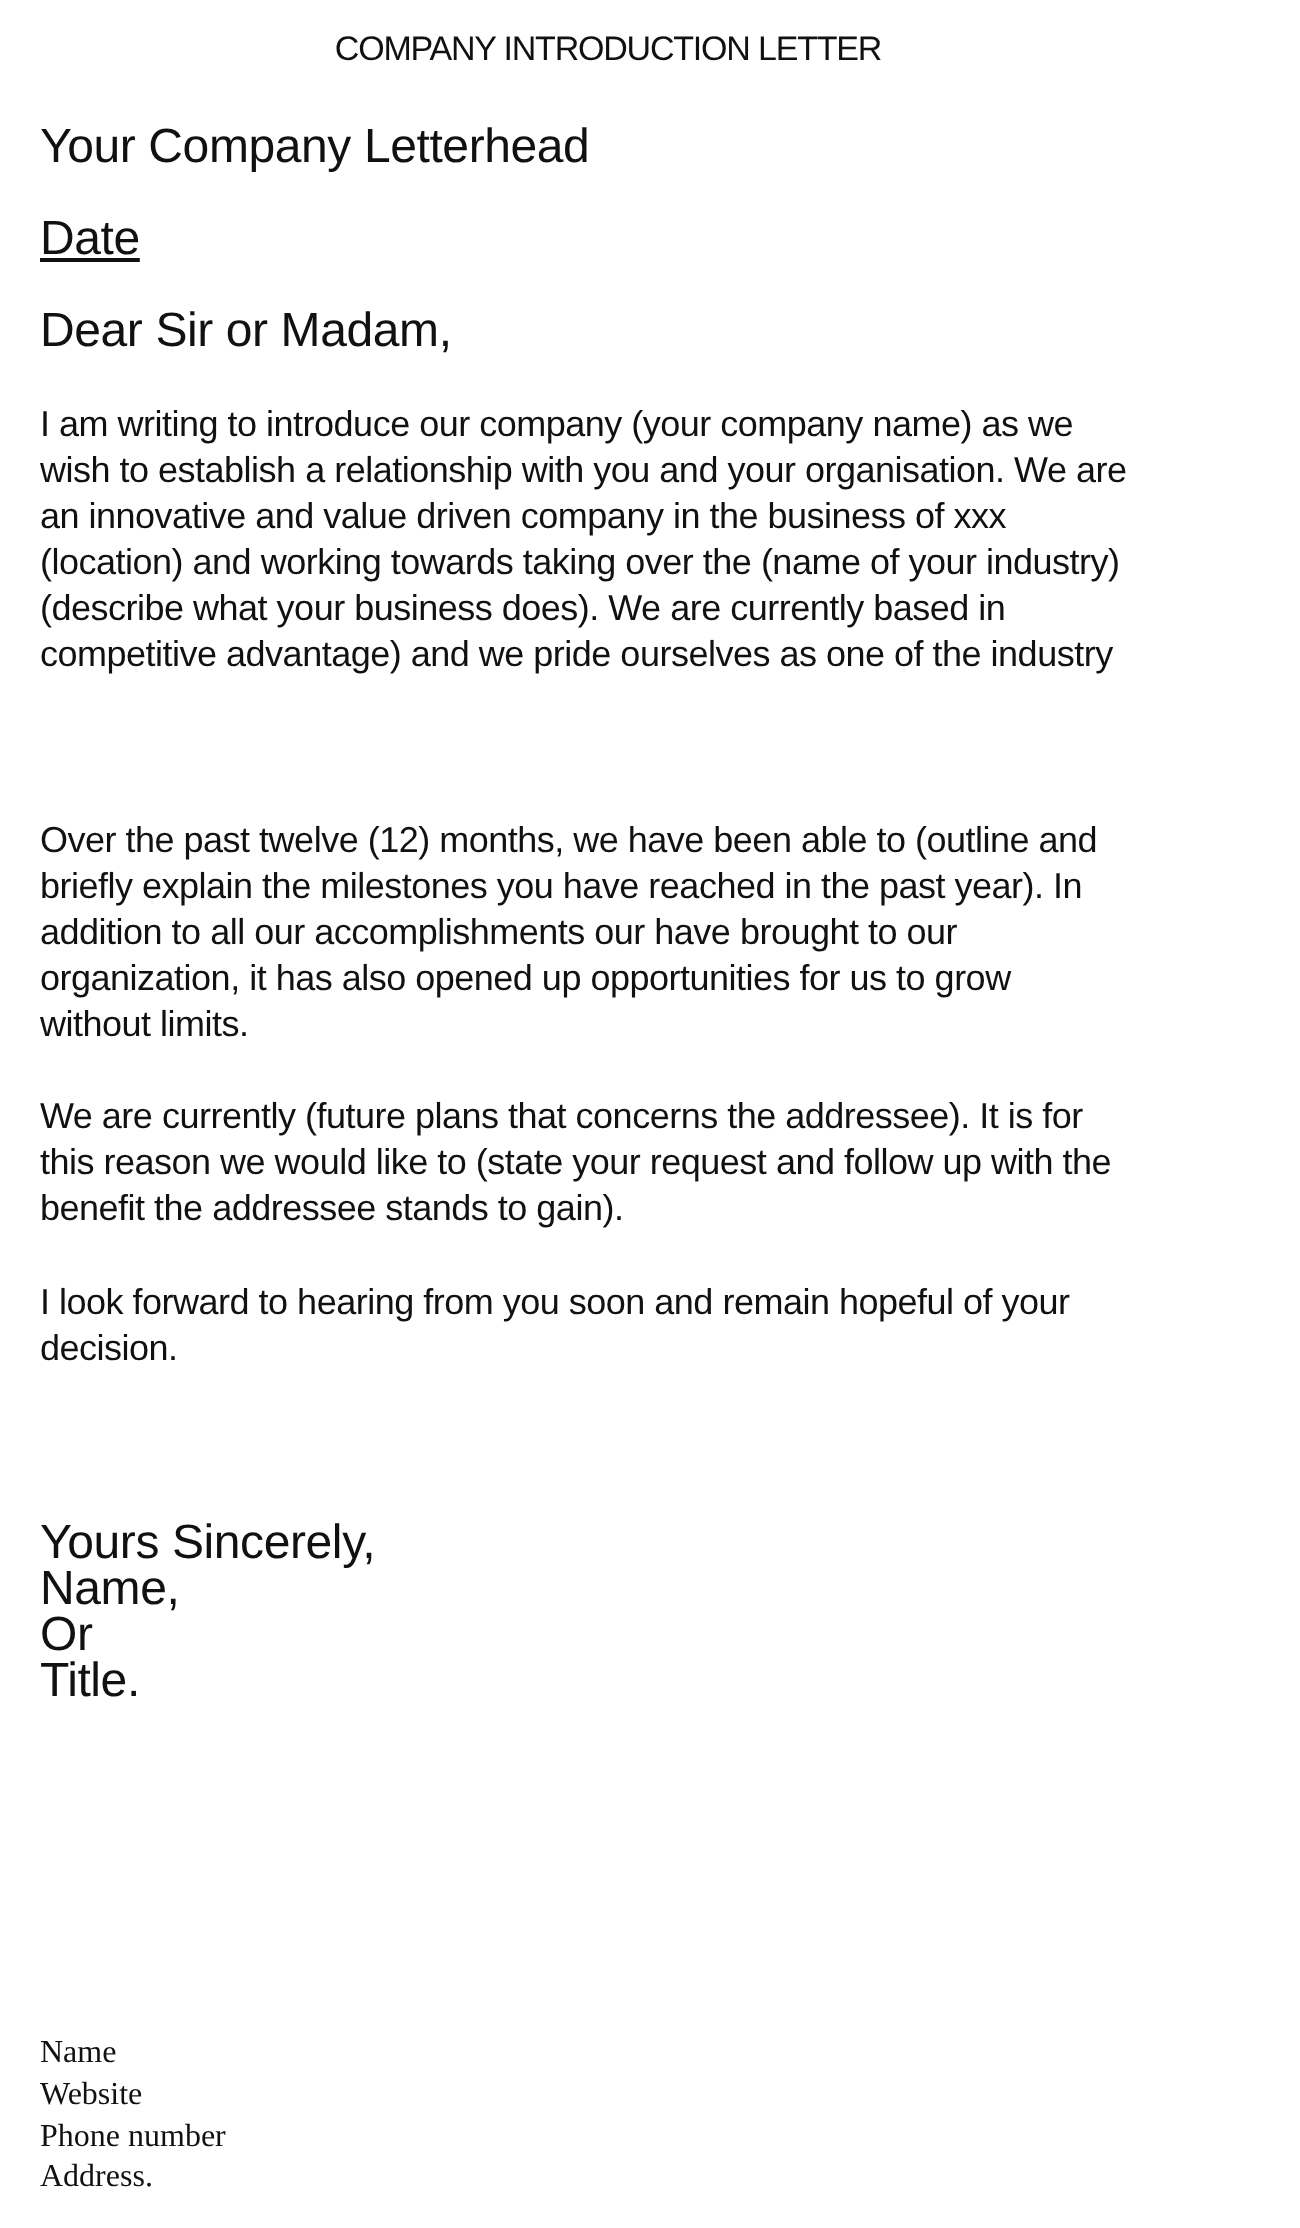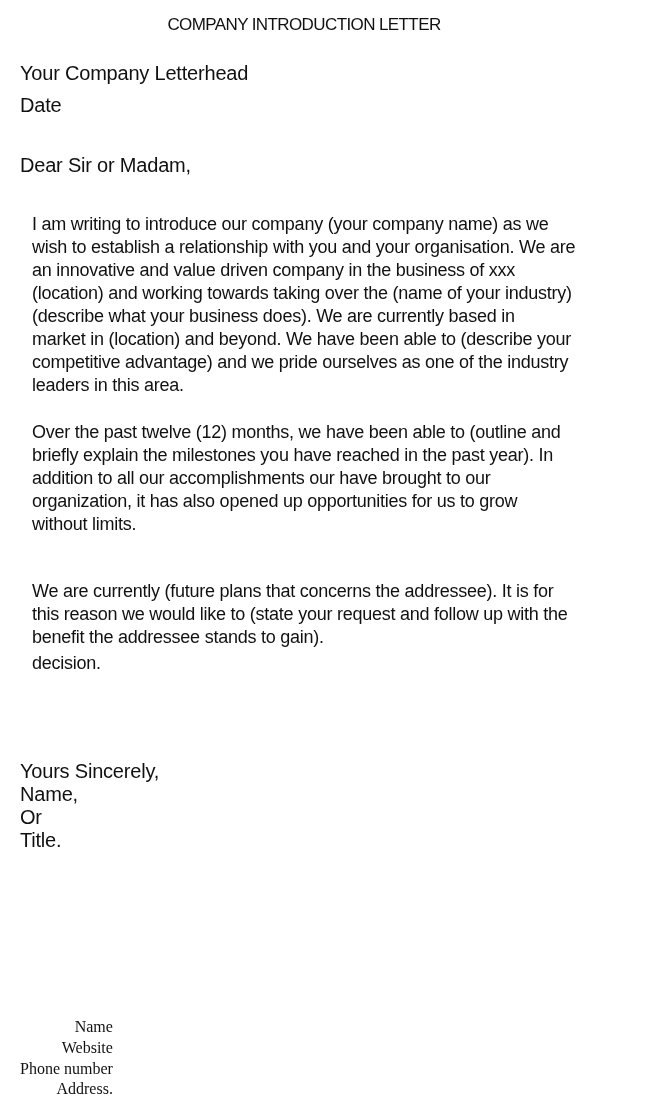--- a/index.html
+++ b/index.html
@@ -22,80 +22,79 @@
       width: 608px;
       text-align: center;
       font-size: 17px;
       letter-spacing: -0.6px;
       font-weight: normal;
       margin: 0;
     }
     .line-block {
       position: absolute;
       left: 20px;
-      font-size: 20px;
+      font-size: 24px;
       line-height: 23px;
       letter-spacing: -0.2px;
     }
     .para {
       position: absolute;
       left: 20px;
       width: 600px;
       font-size: 18px;
       line-height: 23px;
       letter-spacing: -0.25px;
-      margin: 12px;
+      margin: 0;
     }
     .para .ln { display: block; white-space: nowrap; }
     .sign .ln { display: block; white-space: nowrap; }
     .footer {
       position: absolute;
       left: 20px;
       top: 1017px;
       font-family: "Liberation Serif", serif;
       font-size: 16px;
       line-height: 20.8px;
     }
-    .footer .ln { display: block; text-align: right; }
+    .footer .ln { display: block; }
   </style>
 </head>
 <body>
 
 <h1 class="title">COMPANY INTRODUCTION LETTER</h1>
 
 <div class="line-block" style="top:62px;">Your Company Letterhead</div>
-<div class="line-block" style="top:94px;">Date</div>
+<div class="line-block" style="top:108px;text-decoration:underline;">Date</div>
 <div class="line-block" style="top:154px;text-align:right;">Dear Sir or Madam,</div>
 
 <div class="para" style="top:201px;">
   <span class="ln">I am writing to introduce our company (your company name) as we</span>
   <span class="ln">wish to establish a relationship with you and your organisation. We are</span>
   <span class="ln">an innovative and value driven company in the business of xxx</span>
   <span class="ln">(location) and working towards taking over the (name of your industry)</span>
   <span class="ln">(describe what your business does). We are currently based in</span>
-  <span class="ln">market in (location) and beyond. We have been able to (describe your</span>
   <span class="ln">competitive advantage) and we pride ourselves as one of the industry</span>
-  <span class="ln">leaders in this area.</span>
 </div>
 
 <div class="para" style="top:409px;">
   <span class="ln">Over the past twelve (12) months, we have been able to (outline and</span>
   <span class="ln">briefly explain the milestones you have reached in the past year). In</span>
   <span class="ln">addition to all our accomplishments our have brought to our</span>
   <span class="ln">organization, it has also opened up opportunities for us to grow</span>
   <span class="ln">without limits.</span>
 </div>
 
-<div class="para" style="top:568px;">
+<div class="para" style="top:547px;">
   <span class="ln">We are currently (future plans that concerns the addressee). It is for</span>
   <span class="ln">this reason we would like to (state your request and follow up with the</span>
   <span class="ln">benefit the addressee stands to gain).</span>
 </div>
 
 <div class="para" style="top:640px;">
+  <span class="ln">I look forward to hearing from you soon and remain hopeful of your</span>
   <span class="ln">decision.</span>
 </div>
 
 <div class="line-block sign" style="top:732px;margin-top:28px;">
   <span class="ln">Yours Sincerely,</span>
   <span class="ln">Name,</span>
   <span class="ln">Or</span>
   <span class="ln">Title.</span>
 </div>
 

